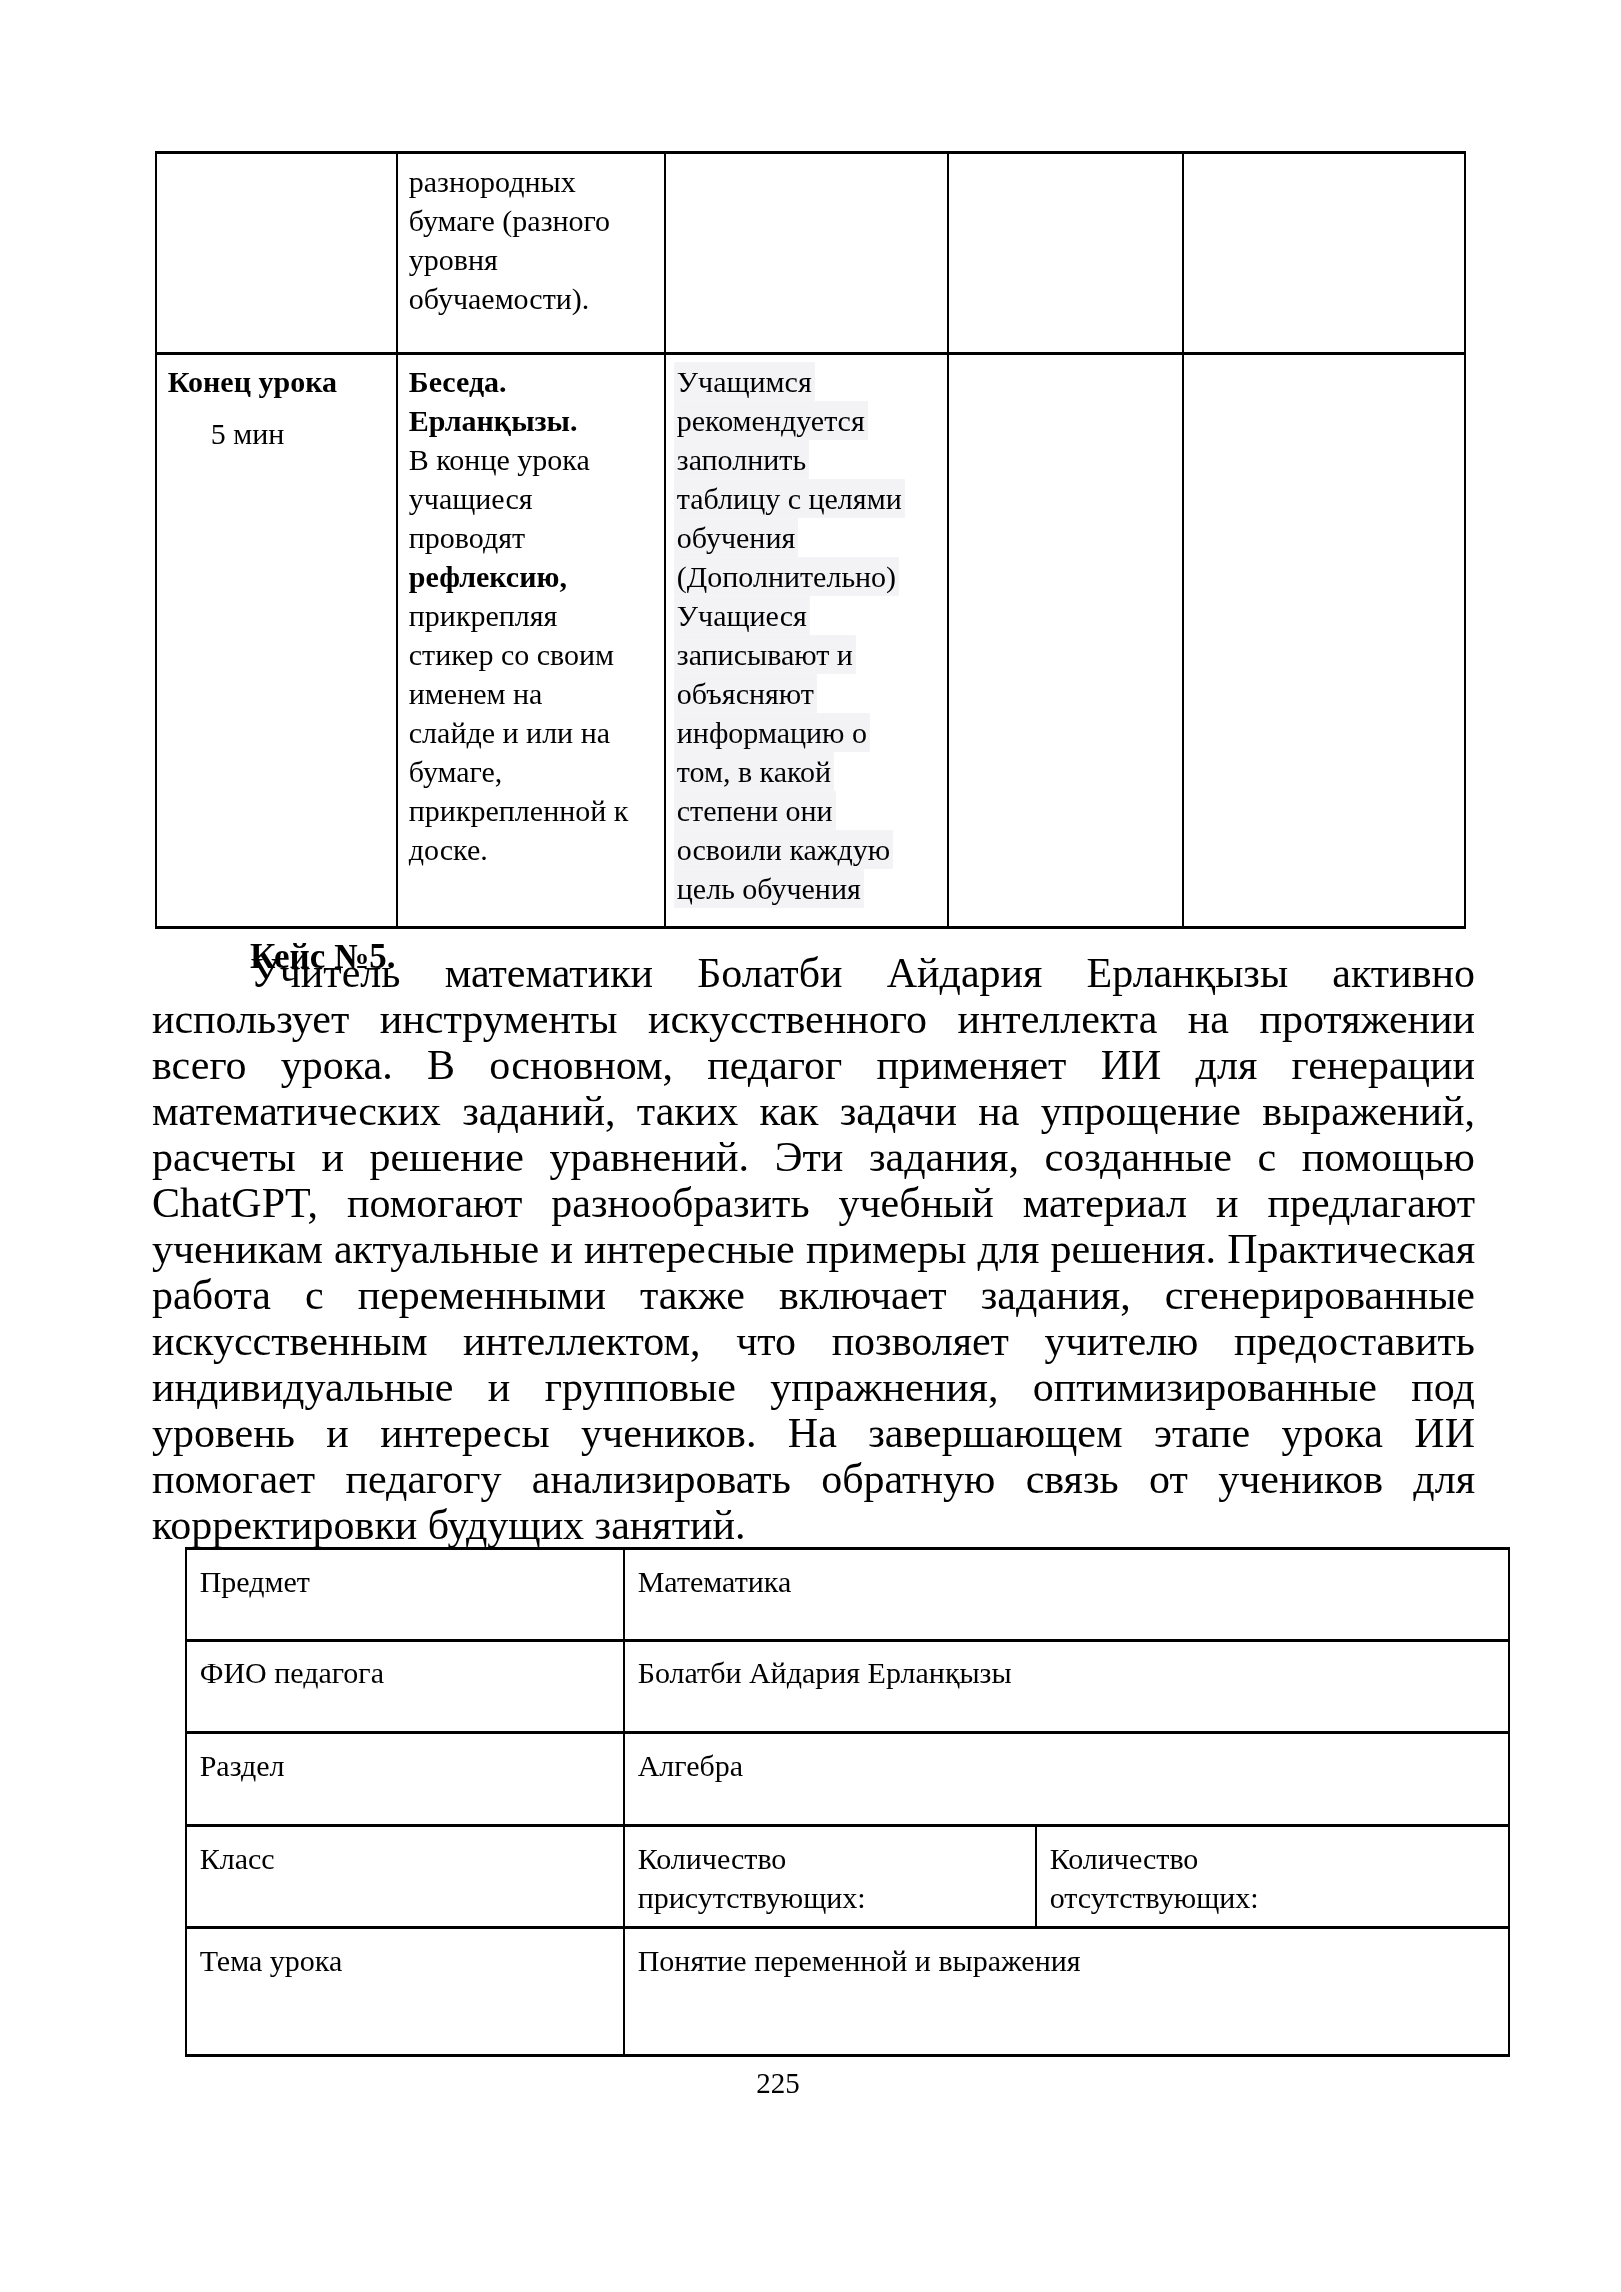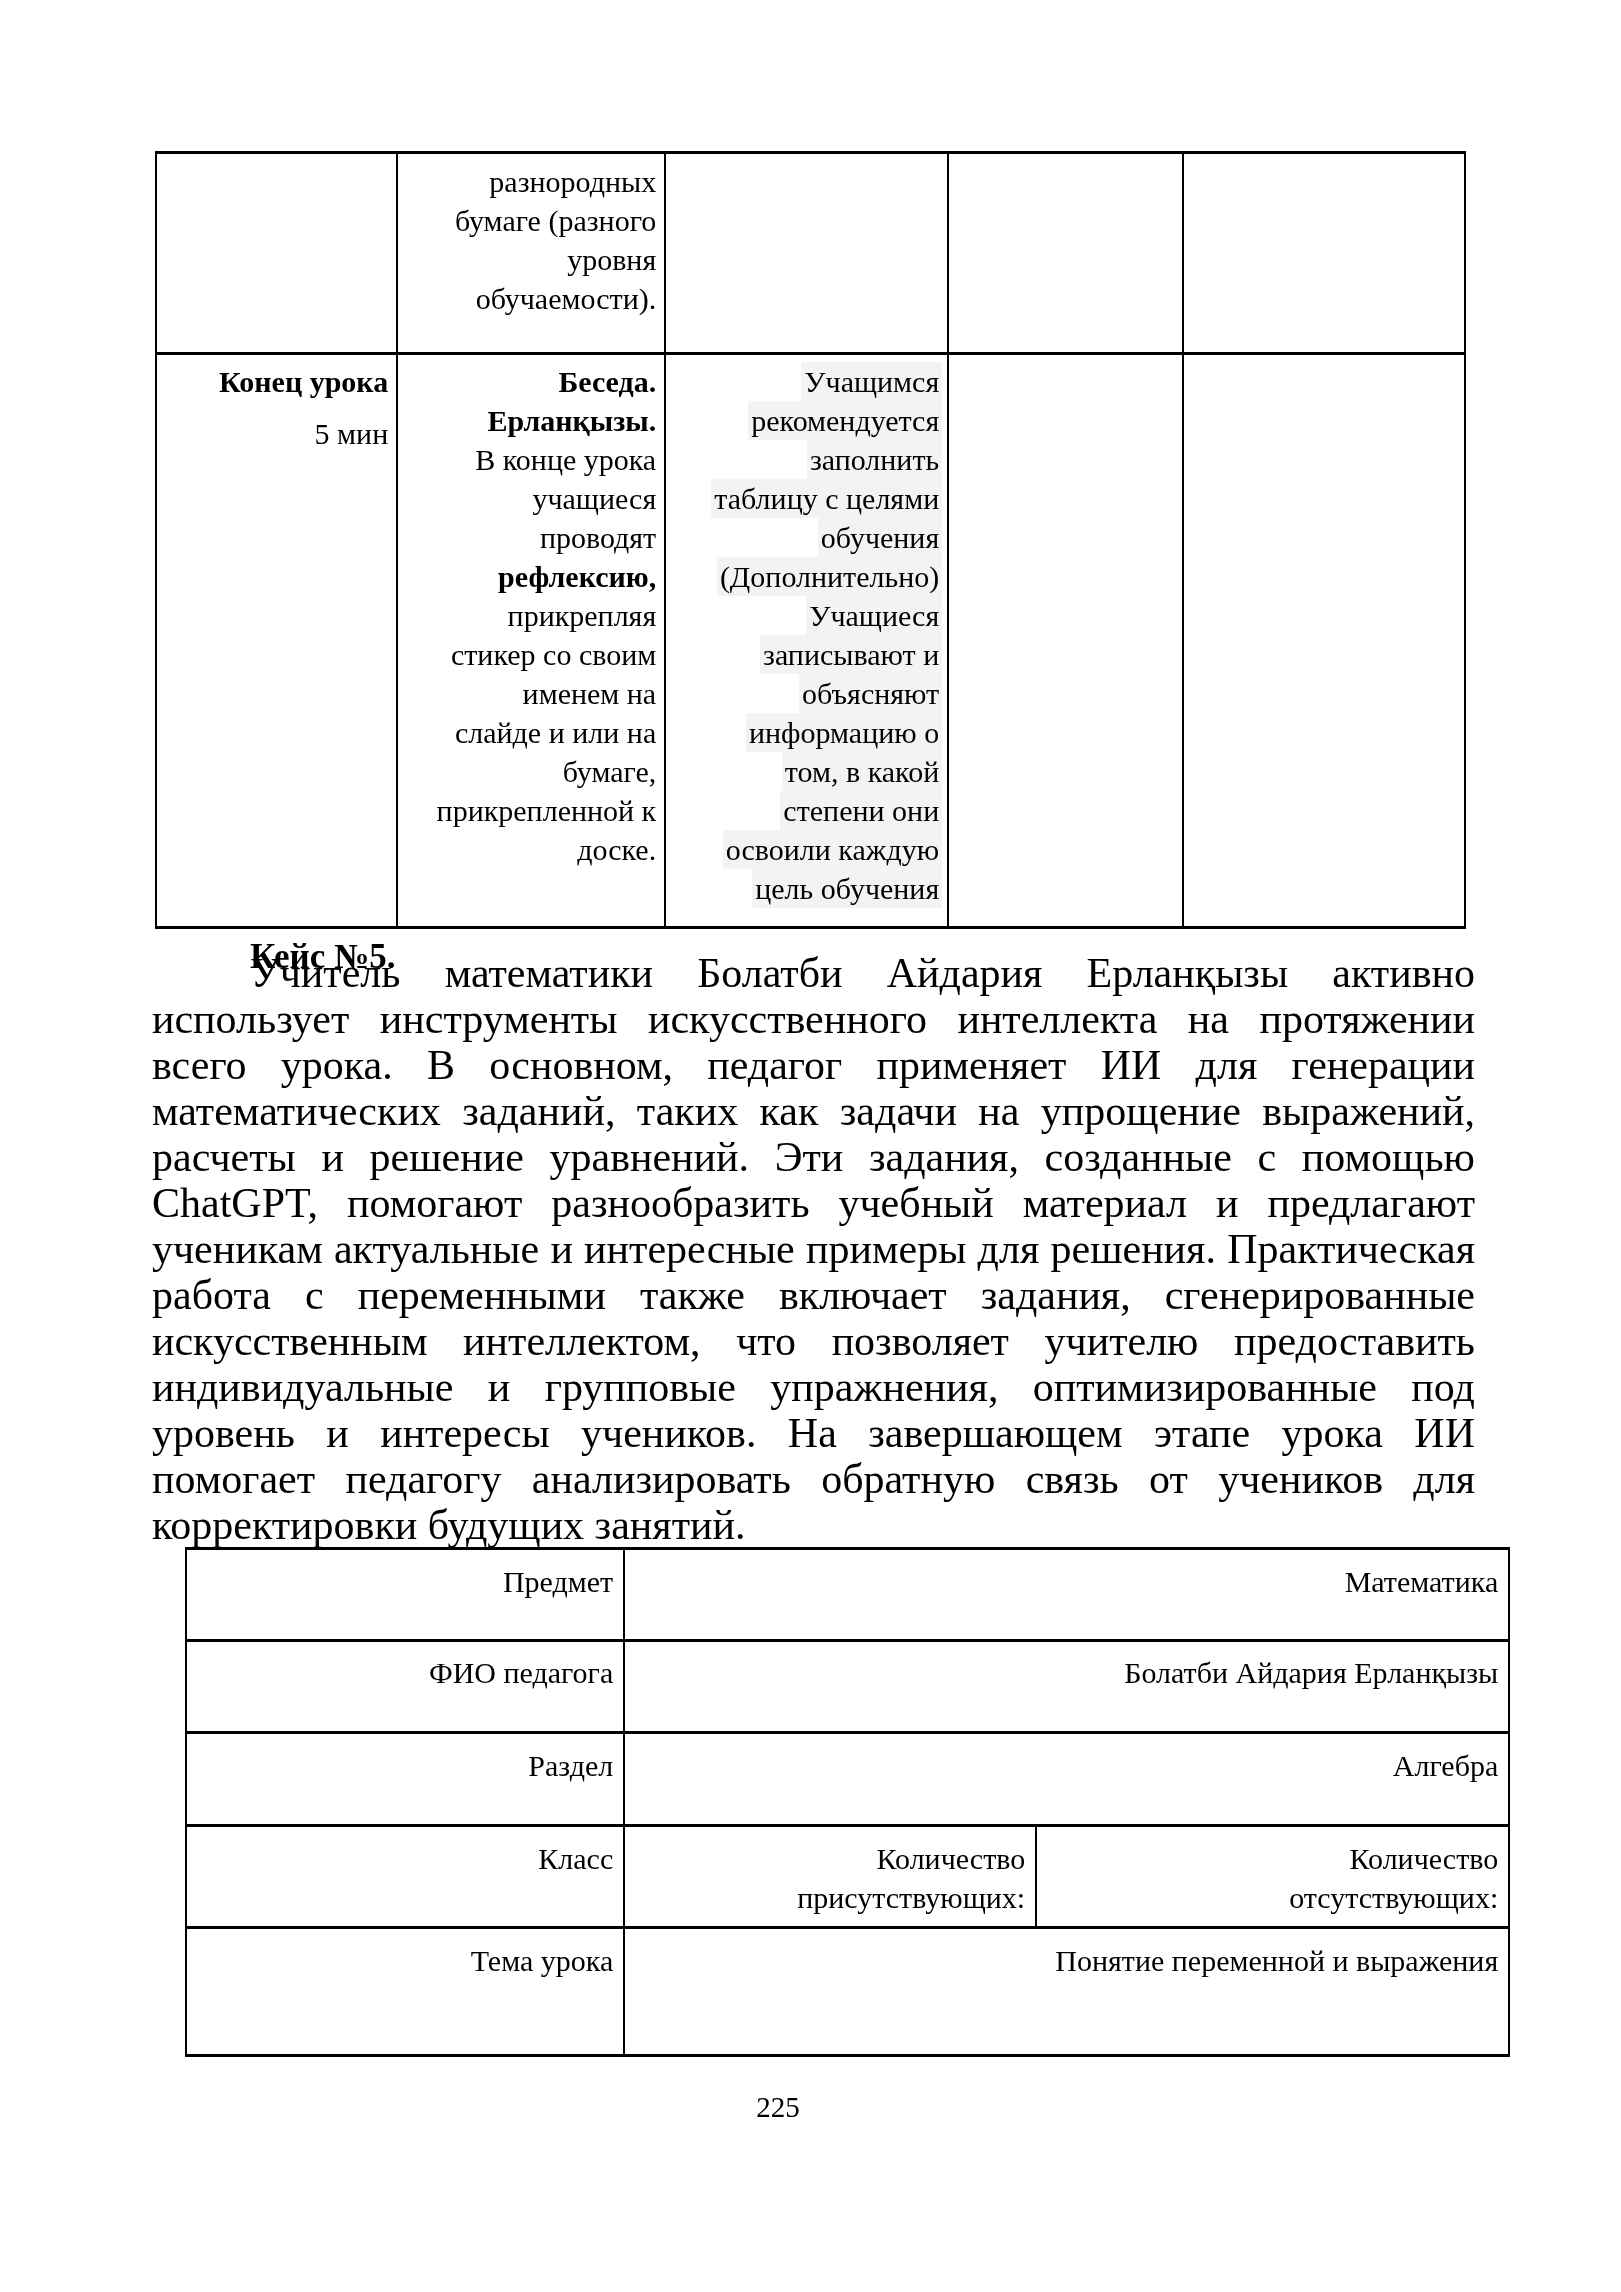--- a/index.html
+++ b/index.html
@@ -15,21 +15,20 @@
   
   table { border-collapse:collapse; table-layout:fixed; background:#fff; }
   td {
     border-left:2.9px solid var(--border,#000);
     border-right:2.9px solid var(--border,#000);
     border-top:3.9px solid var(--border,#000);
     border-bottom:3.9px solid var(--border,#000);
     vertical-align:top;
     font-size:30px;
     line-height:39px;
-    text-align:right;
   }
 
   .t1 { position:absolute; left:155px; top:151px; width:1309px; }
   .t1 td { padding:7.8px 7.8px 7.8px 10.8px; }
   .t1 tr.r1 td { height:182px; }
   .t1 tr.r2 td { height:556px; }
 
   .t2 { position:absolute; left:152px; top:1547px; width:1323px;margin-left:33px; }
   .t2 td { padding:11.8px 9.8px 9.8px 12.7px; }
   .t2 tr:nth-child(1) td { height:67px; }
@@ -54,21 +53,21 @@
   .case-paragraph {
     position:absolute; left:152px; top:950px; width:1323px;
     font-size:42px; line-height:46px;
     text-align:justify;
     text-indent:98px;
   }
 
   
   .page-number {
     position:absolute; left:0; top:2064px; width:1556px;
-    text-align:center; font-size:29px; line-height:39px;margin-top:24px;
+    text-align:center; font-size:29px; line-height:39px;
   }
 </style>
 </head>
 <body>
 
 <div class="page">
 
   <table class="t1">
     <colgroup>
       <col style="width:241px">

